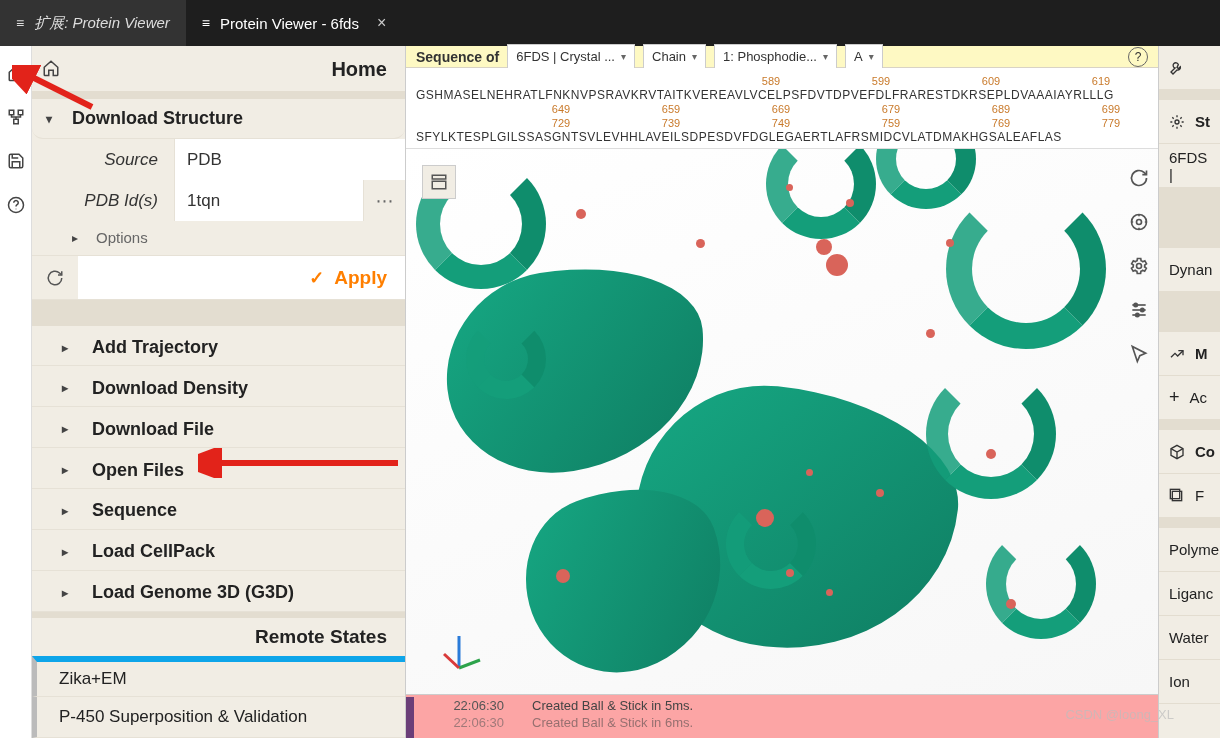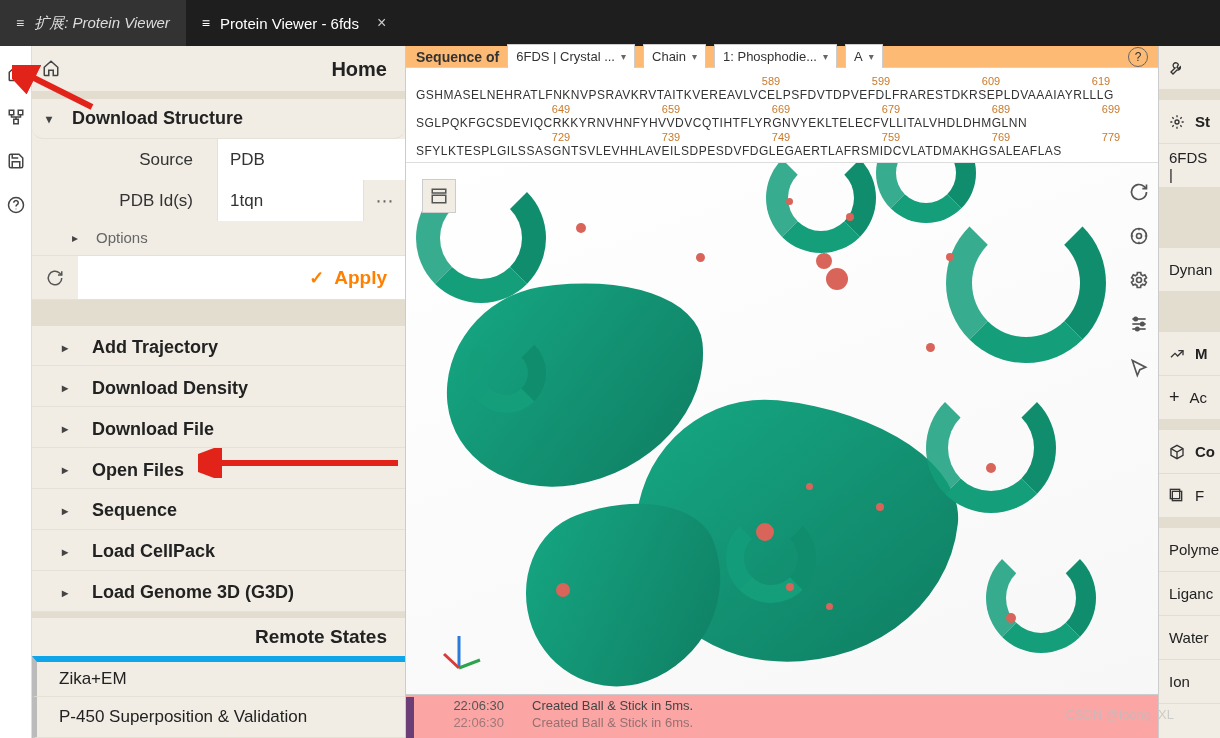--- a/index.html
+++ b/index.html
@@ -24,40 +24,40 @@
   .panel-head h2 { font-size: 20px; font-weight: 700; color:#222; }
   .section-bar { background:#e3ddd0; height:8px; }
   .row { display:flex; align-items:center; padding:0 14px; height:42px; border-bottom:1px solid #e6e1d6; }
   .row.header { font-weight:700; font-size:18px; color:#222; gap:12px;border-radius:11px; }
   .caret { font-size:12px; color:#444; width:14px; display:inline-block; }
   .row.header .caret { transform:none; }
   .down::before { content:"▾"; }
   .right::before { content:"▸"; }
 
   .kv { display:flex; height:42px; align-items:center; }
-  .kv .k { width:185px; text-align:right; padding-right:24px; color:#333; font-size:17px; }
+  .kv .k { width:142px; text-align:right; padding-right:16px; color:#333; font-size:17px;font-style:italic; }
   .kv .v { flex:1; background:#fff; height:100%; display:flex; align-items:center; padding-left:12px; color:#333; font-size:17px; border-left:1px solid #e6e1d6; }
   .kv .dots { width:42px; text-align:center; background:#f1ede4; color:#666; font-size:18px; border-left:1px solid #e6e1d6; height:100%; display:flex; align-items:center; justify-content:center;}
 
   .options-row { height:36px; padding-left:40px; color:#666; font-size:15px; display:flex; align-items:center; gap:10px; border-bottom:1px solid #e6e1d6;}
   .apply-row { height:46px; display:flex; align-items:center; border-bottom:1px solid #e6e1d6;}
   .apply-row .refresh { width:46px; display:flex; align-items:center; justify-content:center; color:#555; }
   .apply-row .apply-btn { flex:1; background:#fff; height:100%; display:flex; align-items:center; justify-content:flex-end; padding-right:18px; gap:10px; color:#ff7f00; font-size:19px; font-weight:700;}
   .apply-row .apply-btn .check { color:#ff7f00; font-size:18px; }
 
   .gap { height:26px; background:#e3ddd0; }
   .accord { height:42px; display:flex; align-items:center; gap:16px; padding:4px 14px 0 30px; font-size:18px; font-weight:700; color:#222; border-bottom:1px solid #e6e1d6;}
 
   .subhead { height:46px; display:flex; align-items:center; justify-content:flex-end; padding-right:18px; font-size:19px; font-weight:700; color:#222; border-top:6px solid #e3ddd0;}
   .state-item { height:42px; display:flex; align-items:center; padding-left:22px; font-size:17px; color:#222; border-bottom:1px solid #e6e1d6; border-left:5px solid #bbb;}
   .state-item.first { border-top:6px solid #0ea5e9;}
 
   
   .viewer { flex:1; display:flex; flex-direction:column; position:relative; min-width:0; }
-  .seq-toolbar { height:22px; background:#fdba74; border-bottom:1px solid #d9d3c5; display:flex; align-items:center; gap:8px; padding:0 10px; font-size:14px; color:#333;}
+  .seq-toolbar { height:22px; background:#fef9c3; border-bottom:1px solid #d9d3c5; display:flex; align-items:center; gap:8px; padding:0 10px; font-size:14px; color:#333;}
   .seq-toolbar .lbl { font-weight:600; }
   .seq-toolbar .sel { background:#fff; padding:4px 8px; border:1px solid #ccc; display:flex; align-items:center; gap:6px; font-size:13px;}
   .seq-toolbar .sel .dd { font-size:10px; color:#666;}
   .seq-toolbar .help { margin-left:auto; width:20px; height:20px; border:1.5px solid #666; border-radius:50%; display:flex; align-items:center; justify-content:center; font-size:12px;}
 
   .seq { background:#fff; padding:6px 10px 4px 10px; font-family:Consolas,monospace; font-size:12px; line-height:14px; color:#333; border-bottom:1px solid #ddd; white-space:nowrap; overflow:hidden;}
   .seq .nums { color:#c97a2b; font-size:11px;}
   .seq .nums span { display:inline-block; width:110px; text-align:center;}
   .seq .res { letter-spacing:0.5px;}
 
@@ -251,21 +251,20 @@
           <span>A</span>
           <span class="dd">▾</span>
         </span>
       <span class="help">?</span>
     </div>
 
     <div class="seq">
       <div class="nums"><span style="width:300px"></span><span>589</span><span>599</span><span>609</span><span>619</span><span>629</span></div>
       <div class="res">GSHMASELNEHRATLFNKNVPSRAVKRVTAITKVEREAVLVCELPSFDVTDPVEFDLFRARESTDKRSEPLDVAAAIAYRLLLG</div>
       <div class="nums"><span style="width:90px"></span><span>649</span><span>659</span><span>669</span><span>679</span><span>689</span><span>699</span></div>
-      <div class="res">SGLPQKFGCSDEVIQCRKKYRNVHNFYHVVDVCQTIHTFLYRGNVYEKLTELECFVLLITALVHDLDHMGLNN</div>
       <div class="nums"><span style="width:90px"></span><span>729</span><span>739</span><span>749</span><span>759</span><span>769</span><span>779</span></div>
       <div class="res">SFYLKTESPLGILSSASGNTSVLEVHHLAVEILSDPESDVFDGLEGAERTLAFRSMIDCVLATDMAKHGSALEAFLAS</div>
     </div>
 
     <div class="canvas">
 
       <div class="sheet" style="left:40px; top:120px; width:260px; height:200px; transform:rotate(-12deg) skew(-6deg,3deg);"></div>
       <div class="sheet" style="left:230px; top:240px; width:320px; height:260px; transform:rotate(6deg);"></div>
       <div class="sheet" style="left:120px; top:340px; width:200px; height:180px; transform:rotate(-20deg);"></div>
       <div class="swirl" style="left:10px; top:10px; width:130px; height:130px;"></div>

